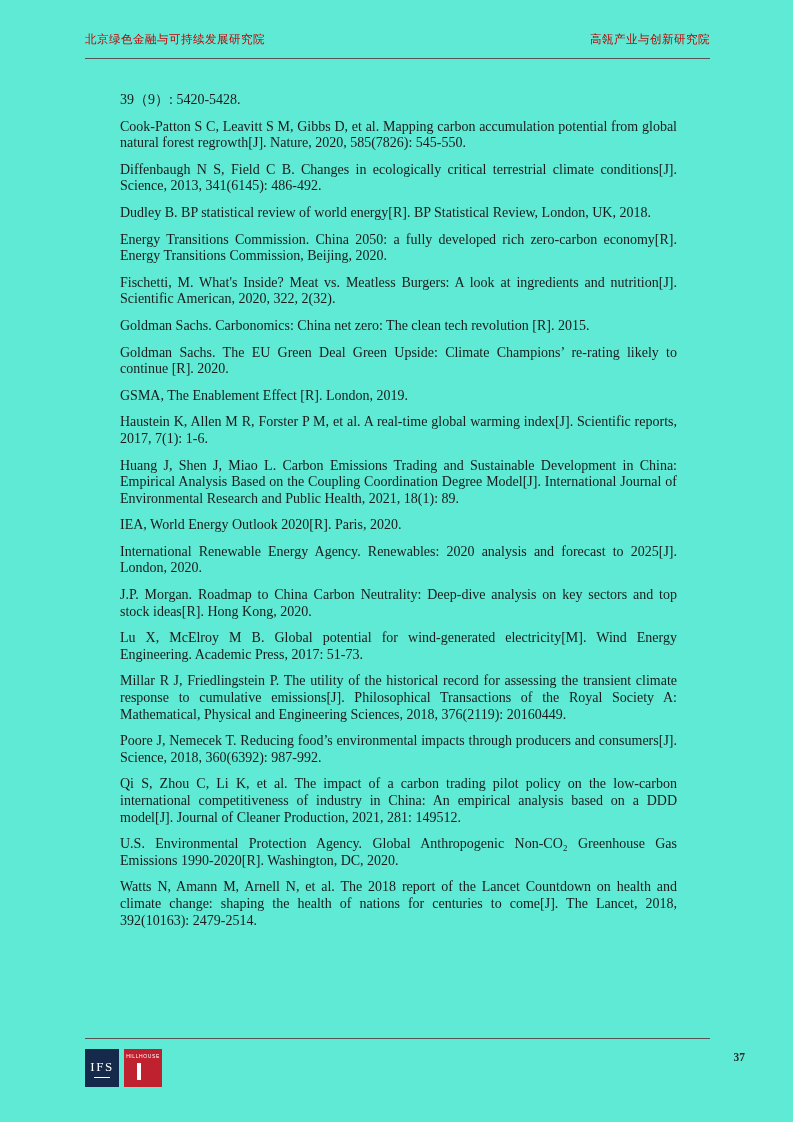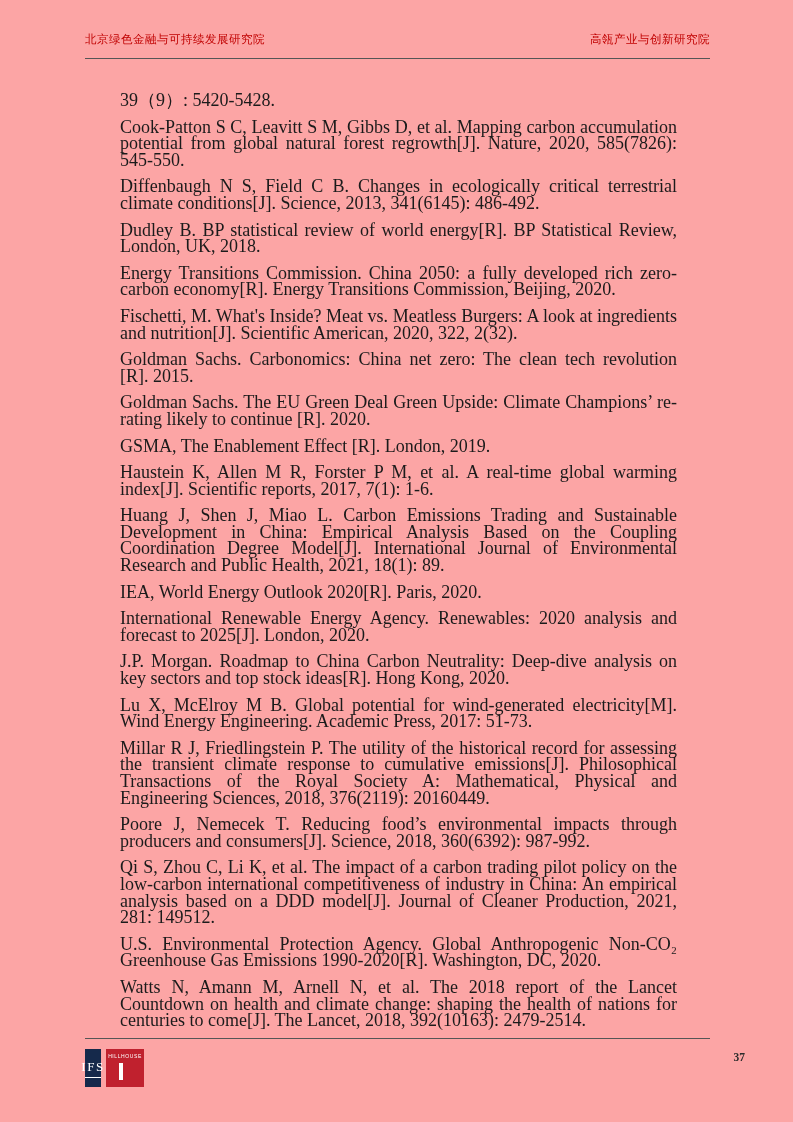--- a/index.html
+++ b/index.html
@@ -2,21 +2,21 @@
 <html><head>
 <meta charset="utf-8">
 <style>
   * { box-sizing: border-box; }
   html, body { margin: 0; padding: 0; background: #e9e9e9; }
   .page {
     position: relative;
     width: 793px;
     height: 1122px;
     margin: 0 auto;
-    background: #fca5a5;
+    background: #5eead4;
     font-family: "Liberation Serif", "DejaVu Serif", serif;
     overflow: hidden;
   }
   .header {
     position: absolute;
     left: 85px;
     right: 83px;
     top: 32px;
     display: flex;
     justify-content: space-between;
@@ -26,21 +26,21 @@
     font-size: 11.5px;
     letter-spacing: 0.5px;
     color: #c00000;
     font-family: "Liberation Serif", "DejaVu Serif", serif;
   }
   .content {
     position: absolute;
     left: 120px;
     width: 557px;
     top: 92px;
-    font-size: 18px;
+    font-size: 14px;
     line-height: 16.6px;
     color: #1b1b1b;
     text-align: justify;
   }
   .ref { margin: 0 0 10px 0; }
   .footer-line {
     position: absolute;
     left: 85px;
     right: 83px;
     top: 1038px;
@@ -48,21 +48,21 @@
     height: 0;
   }
   .logos {
     position: absolute;
     left: 85px;
     top: 1049px;
     display: flex;
     gap: 5px;
   }
   .logo-ifs {
-    width: 16px;
+    width: 34px;
     height: 38px;
     background: #15294b;
     color: #ffffff;
     display: flex;
     flex-direction: column;
     align-items: center;
     justify-content: center;
     font-size: 13px;
     letter-spacing: 1.5px;
     font-family: "Liberation Serif", serif;

